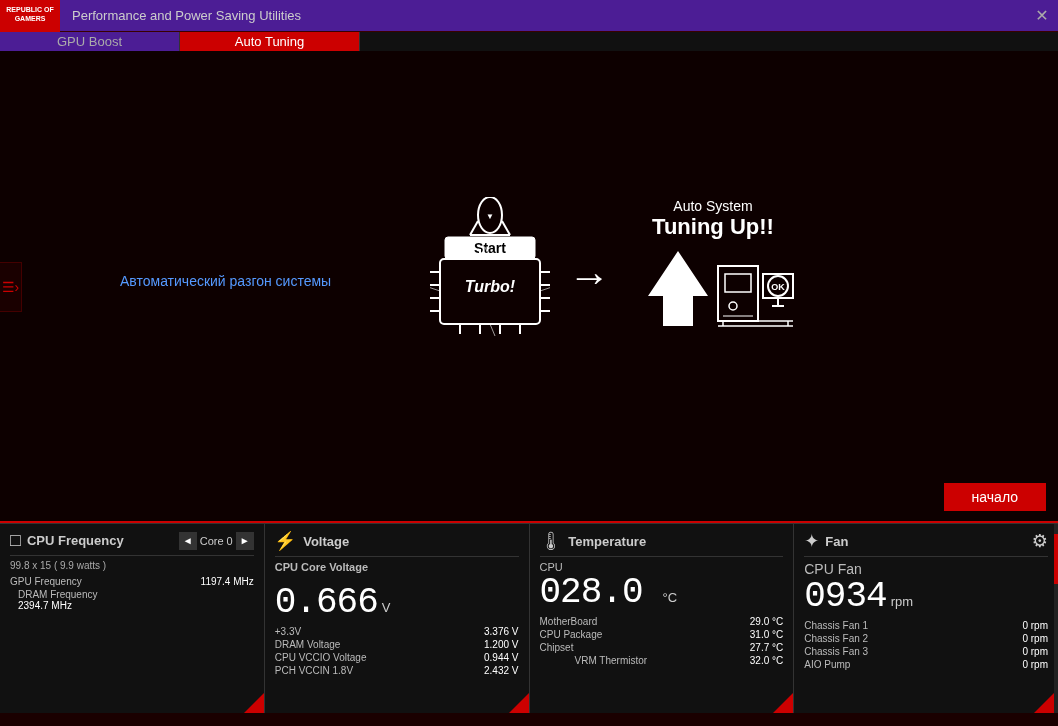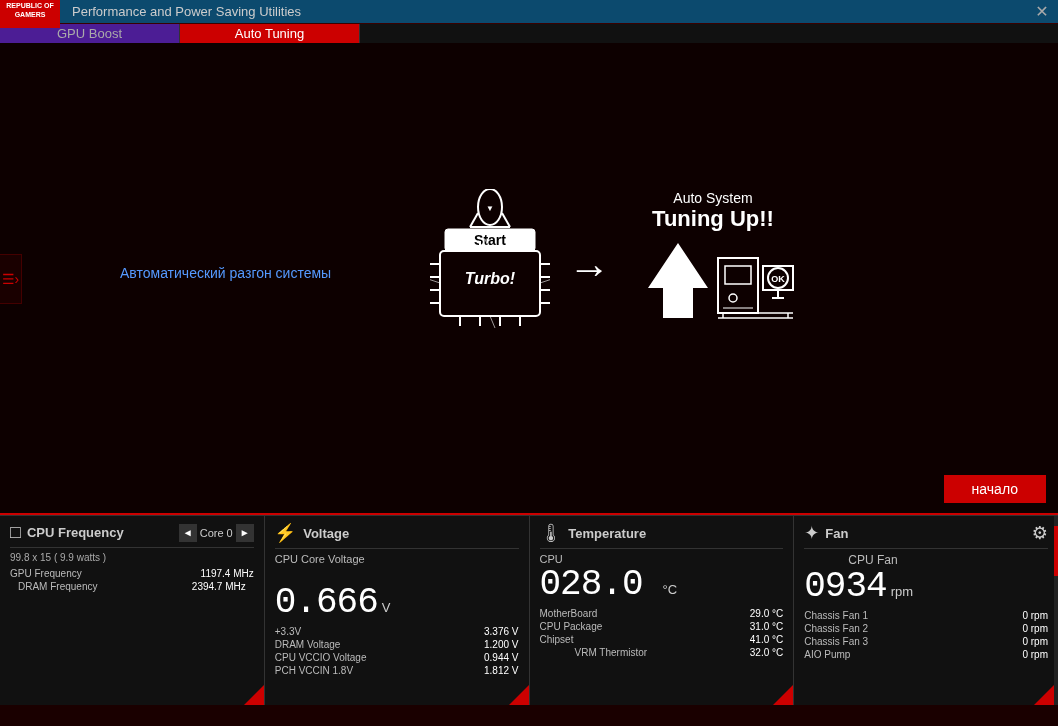--- a/index.html
+++ b/index.html
@@ -8,22 +8,22 @@
       height: 726px;
       background: #1a0000;
       font-family: 'Arial', sans-serif;
       overflow: hidden;
       color: #fff;
     }
 
     
     #title-bar {
       width: 100%;
-      height: 24px;
-      background: #0c4a6e;
+      height: 32px;
+      background: #4c1d95;
       border-bottom: 1px solid #3a0000;
       display: flex;
       align-items: center;
       position: relative;
     }
     #logo {
       width: 60px;
       height: 32px;
       background: #c00;
       display: flex;
@@ -309,52 +309,52 @@
         <button class="nav-btn" style="background:#333;border:none;color:#fff;width:18px;height:18px;cursor:pointer;font-size:10px;">◄</button>
         <span style="font-size:11px;color:#ccc;">Core 0</span>
         <button class="nav-btn" style="background:#333;border:none;color:#fff;width:18px;height:18px;cursor:pointer;font-size:10px;">►</button>
       </div>
     </div>
     <div style="font-size:10px;color:#aaa;margin-bottom:4px;">99.8  x  15  ( 9.9  watts )</div>
     <div style="display:flex;justify-content:space-between;font-size:10px;color:#bbb;padding:1px 0;">
       <span>GPU Frequency</span>
       <span style="color:#fff;">1197.4  MHz</span>
     </div>
-    <div style="display:flex;justify-content:space-between;font-size:10px;color:#bbb;padding:1px 8px;">
+    <div style="display:flex;justify-content:space-between;font-size:10px;color:#bbb;padding:1px 8px;flex-direction:column;">
       <span>DRAM Frequency</span>
       <span style="color:#fff;">2394.7  MHz</span>
     </div>
     <div class="red-tri" style="position:absolute;bottom:0;right:0;width:0;height:0;border-left:20px solid transparent;border-bottom:20px solid #c00;"></div>
   </div>
 
   <div class="stat-section" style="flex:1;border-right:1px solid #333;padding:6px 10px;position:relative;overflow:hidden;">
     <div class="stat-header" style="display:flex;align-items:center;gap:6px;margin-bottom:4px;border-bottom:1px solid #333;padding-bottom:4px;">
       <span style="font-size:18px;color:#ccc;">⚡</span>
       <span style="font-size:13px;color:#ccc;font-weight:bold;">Voltage</span>
     </div>
-    <div style="font-size:11px;color:#bbb;margin-bottom:20px;">CPU Core Voltage</div>
+    <div style="font-size:11px;color:#bbb;margin-bottom:12px;font-weight:bold;">CPU Core Voltage</div>
     <div style="display:flex;align-items:baseline;gap:4px;margin-bottom:4px;">
       <span style="font-size:36px;color:#fff;font-family:'Courier New',monospace;letter-spacing:-1px;line-height:1;">0.666</span>
       <span style="font-size:13px;color:#ccc;margin-bottom:4px;">V</span>
     </div>
     <div style="display:flex;justify-content:space-between;font-size:10px;color:#bbb;padding:1px 0;">
       <span>+3.3V</span>
       <span style="color:#fff;">3.376  V</span>
     </div>
     <div style="display:flex;justify-content:space-between;font-size:10px;color:#bbb;padding:1px 0;">
       <span>DRAM Voltage</span>
       <span style="color:#fff;">1.200  V</span>
     </div>
     <div style="display:flex;justify-content:space-between;font-size:10px;color:#bbb;padding:1px 0;">
       <span>CPU VCCIO Voltage</span>
       <span style="color:#fff;">0.944  V</span>
     </div>
     <div style="display:flex;justify-content:space-between;font-size:10px;color:#bbb;padding:1px 0;">
       <span>PCH VCCIN 1.8V</span>
-      <span style="color:#fff;">1.812  V</span>
+      <span style="color:#fff;">2.432  V</span>
     </div>
     <div class="red-tri" style="position:absolute;bottom:0;right:0;width:0;height:0;border-left:20px solid transparent;border-bottom:20px solid #c00;"></div>
   </div>
 
   <div class="stat-section" style="flex:1;border-right:1px solid #333;padding:6px 10px;position:relative;overflow:hidden;">
     <div class="stat-header" style="display:flex;align-items:center;gap:6px;margin-bottom:4px;border-bottom:1px solid #333;padding-bottom:4px;">
       <span style="font-size:18px;color:#ccc;">🌡</span>
       <span style="font-size:13px;color:#ccc;font-weight:bold;">Temperature</span>
     </div>
     <div style="font-size:11px;color:#bbb;margin-bottom:2px;">CPU</div>
@@ -365,36 +365,36 @@
     <div style="display:flex;justify-content:space-between;font-size:10px;color:#bbb;padding:1px 0;">
       <span>MotherBoard</span>
       <span style="color:#fff;">29.0 °C</span>
     </div>
     <div style="display:flex;justify-content:space-between;font-size:10px;color:#bbb;padding:1px 0;">
       <span>CPU Package</span>
       <span style="color:#fff;">31.0 °C</span>
     </div>
     <div style="display:flex;justify-content:space-between;font-size:10px;color:#bbb;padding:1px 0;">
       <span>Chipset</span>
-      <span style="color:#fff;">41.0 °C</span>
+      <span style="color:#fff;">27.7 °C</span>
     </div>
     <div style="display:flex;justify-content:space-between;font-size:10px;color:#bbb;padding:1px 0;margin-left:35px;">
       <span>VRM Thermistor</span>
       <span style="color:#fff;">32.0 °C</span>
     </div>
     <div class="red-tri" style="position:absolute;bottom:0;right:0;width:0;height:0;border-left:20px solid transparent;border-bottom:20px solid #c00;"></div>
   </div>
 
   <div class="stat-section" style="flex:1;padding:6px 10px;position:relative;overflow:hidden;">
     <div class="stat-header" style="display:flex;align-items:center;gap:6px;margin-bottom:4px;border-bottom:1px solid #333;padding-bottom:4px;">
       <span style="font-size:18px;color:#ccc;">✦</span>
       <span style="font-size:13px;color:#ccc;font-weight:bold;">Fan</span>
       <span style="margin-left:auto;font-size:18px;color:#ccc;cursor:pointer;">⚙</span>
     </div>
-    <div style="font-size:12px;color:#bbb;margin-bottom:2px;margin-left:44px;">CPU Fan</div>
+    <div style="font-size:14px;color:#bbb;margin-bottom:2px;">CPU Fan</div>
     <div style="display:flex;align-items:baseline;gap:4px;margin-bottom:4px;">
       <span style="font-size:36px;color:#fff;font-family:'Courier New',monospace;letter-spacing:-1px;line-height:1;">0934</span>
       <span style="font-size:13px;color:#ccc;margin-bottom:4px;">rpm</span>
     </div>
     <div style="display:flex;justify-content:space-between;font-size:10px;color:#bbb;padding:1px 0;">
       <span>Chassis Fan 1</span>
       <span style="color:#fff;">0  rpm</span>
     </div>
     <div style="display:flex;justify-content:space-between;font-size:10px;color:#bbb;padding:1px 0;">
       <span>Chassis Fan 2</span>

